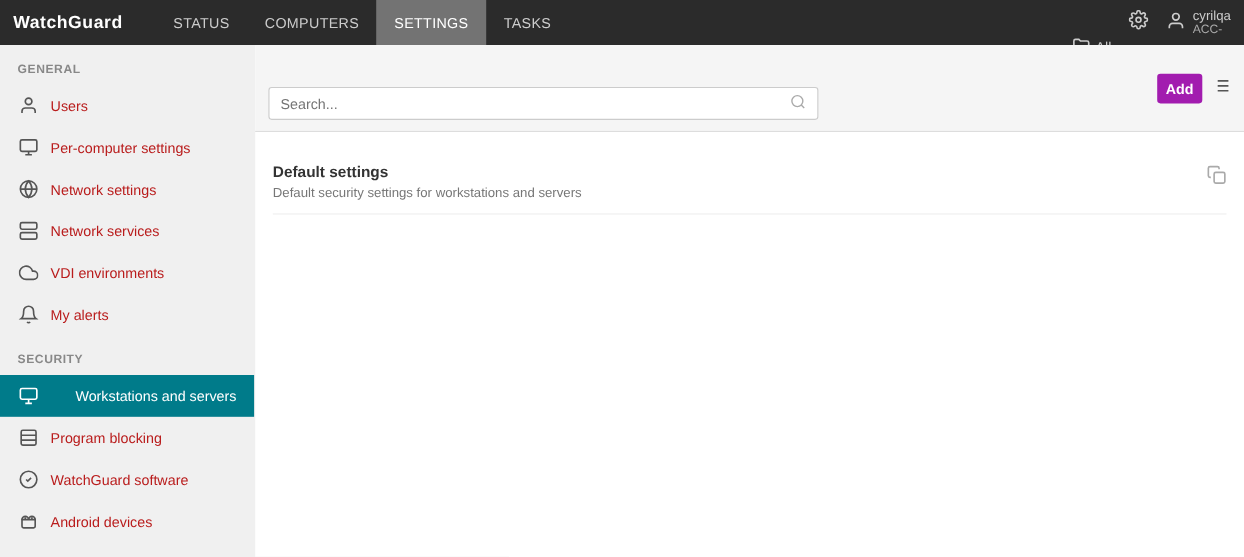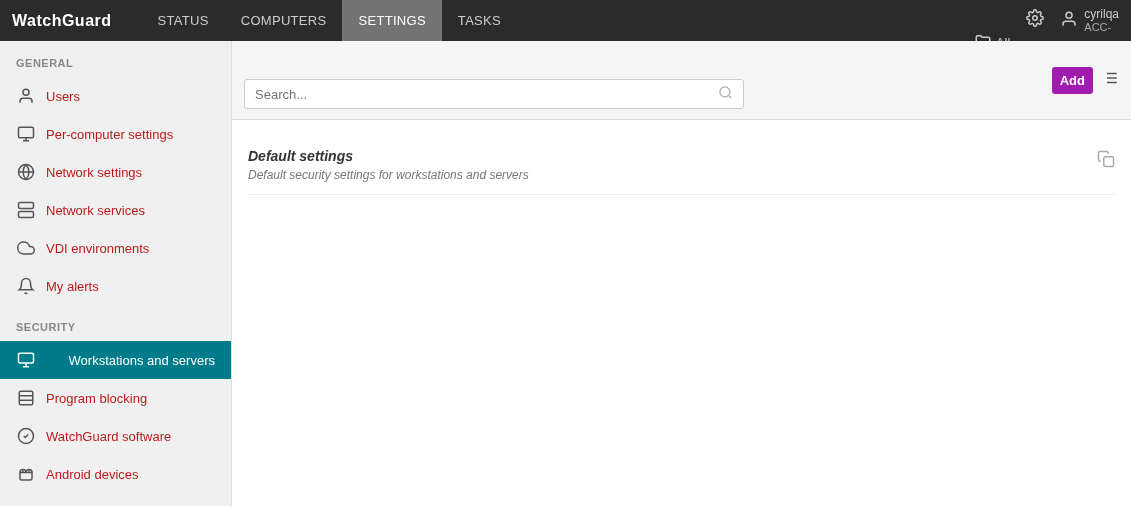--- a/index.html
+++ b/index.html
@@ -176,21 +176,20 @@
     .main-content {
       padding: 16px 16px;
       flex: 1;
     }
     .content-card {
       display: flex;
       align-items: flex-start;
       justify-content: space-between;
       padding: 12px 0;
       border-bottom: 1px solid #eee;
-      font-style: italic;
     }
     .card-title {
       font-size: 14px;
       font-weight: bold;
       color: #333;
       margin-bottom: 4px;
     }
     .card-desc {
       font-size: 12px;
       color: #777;

